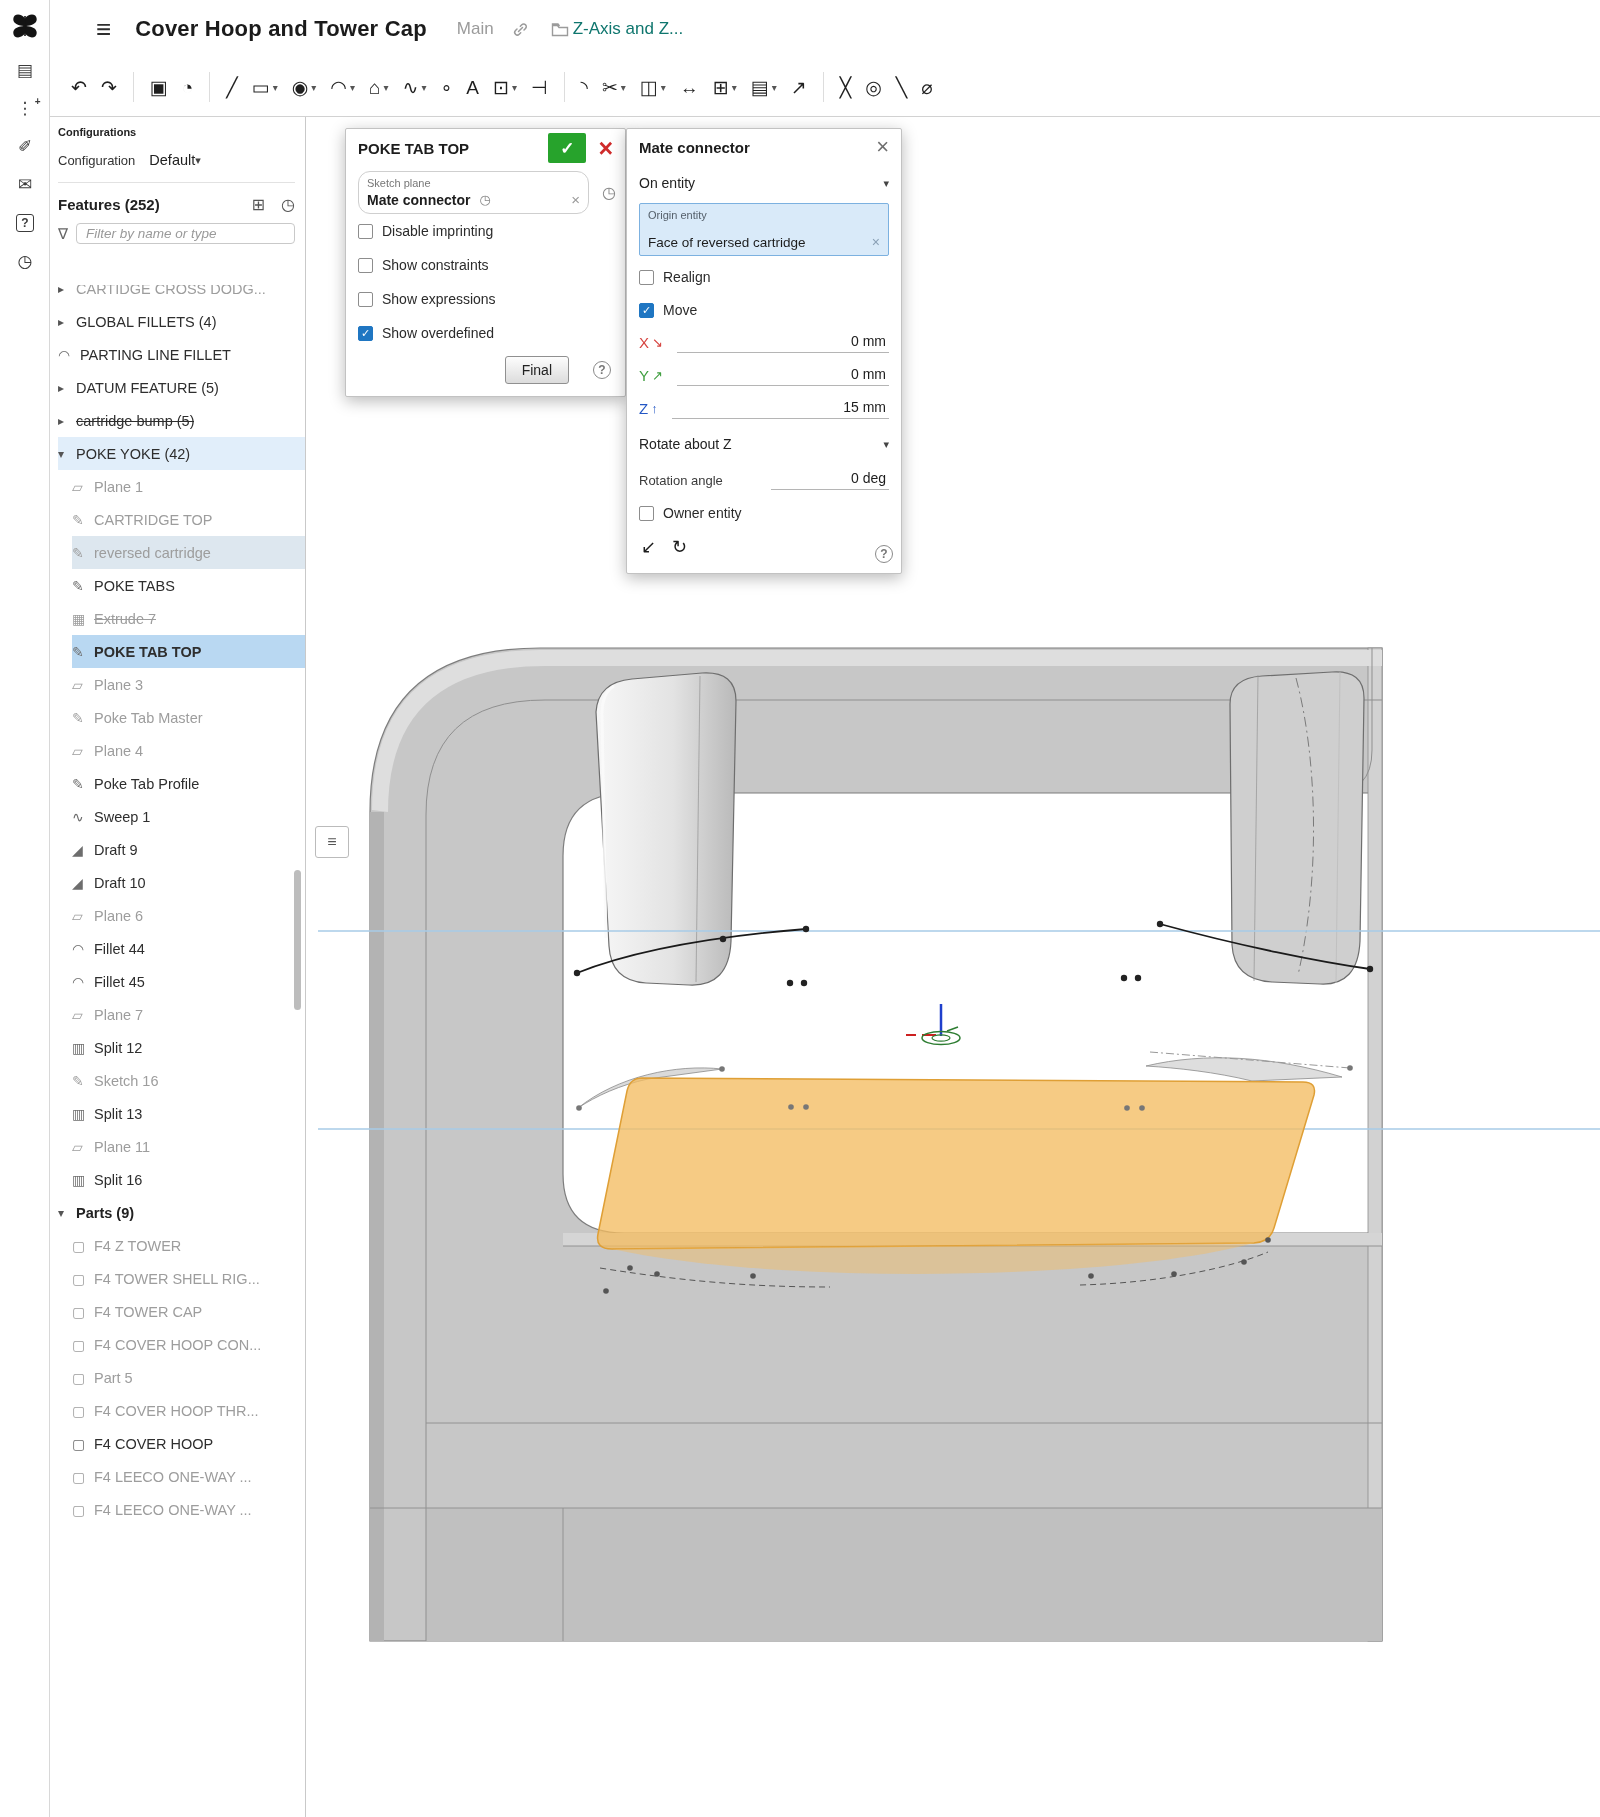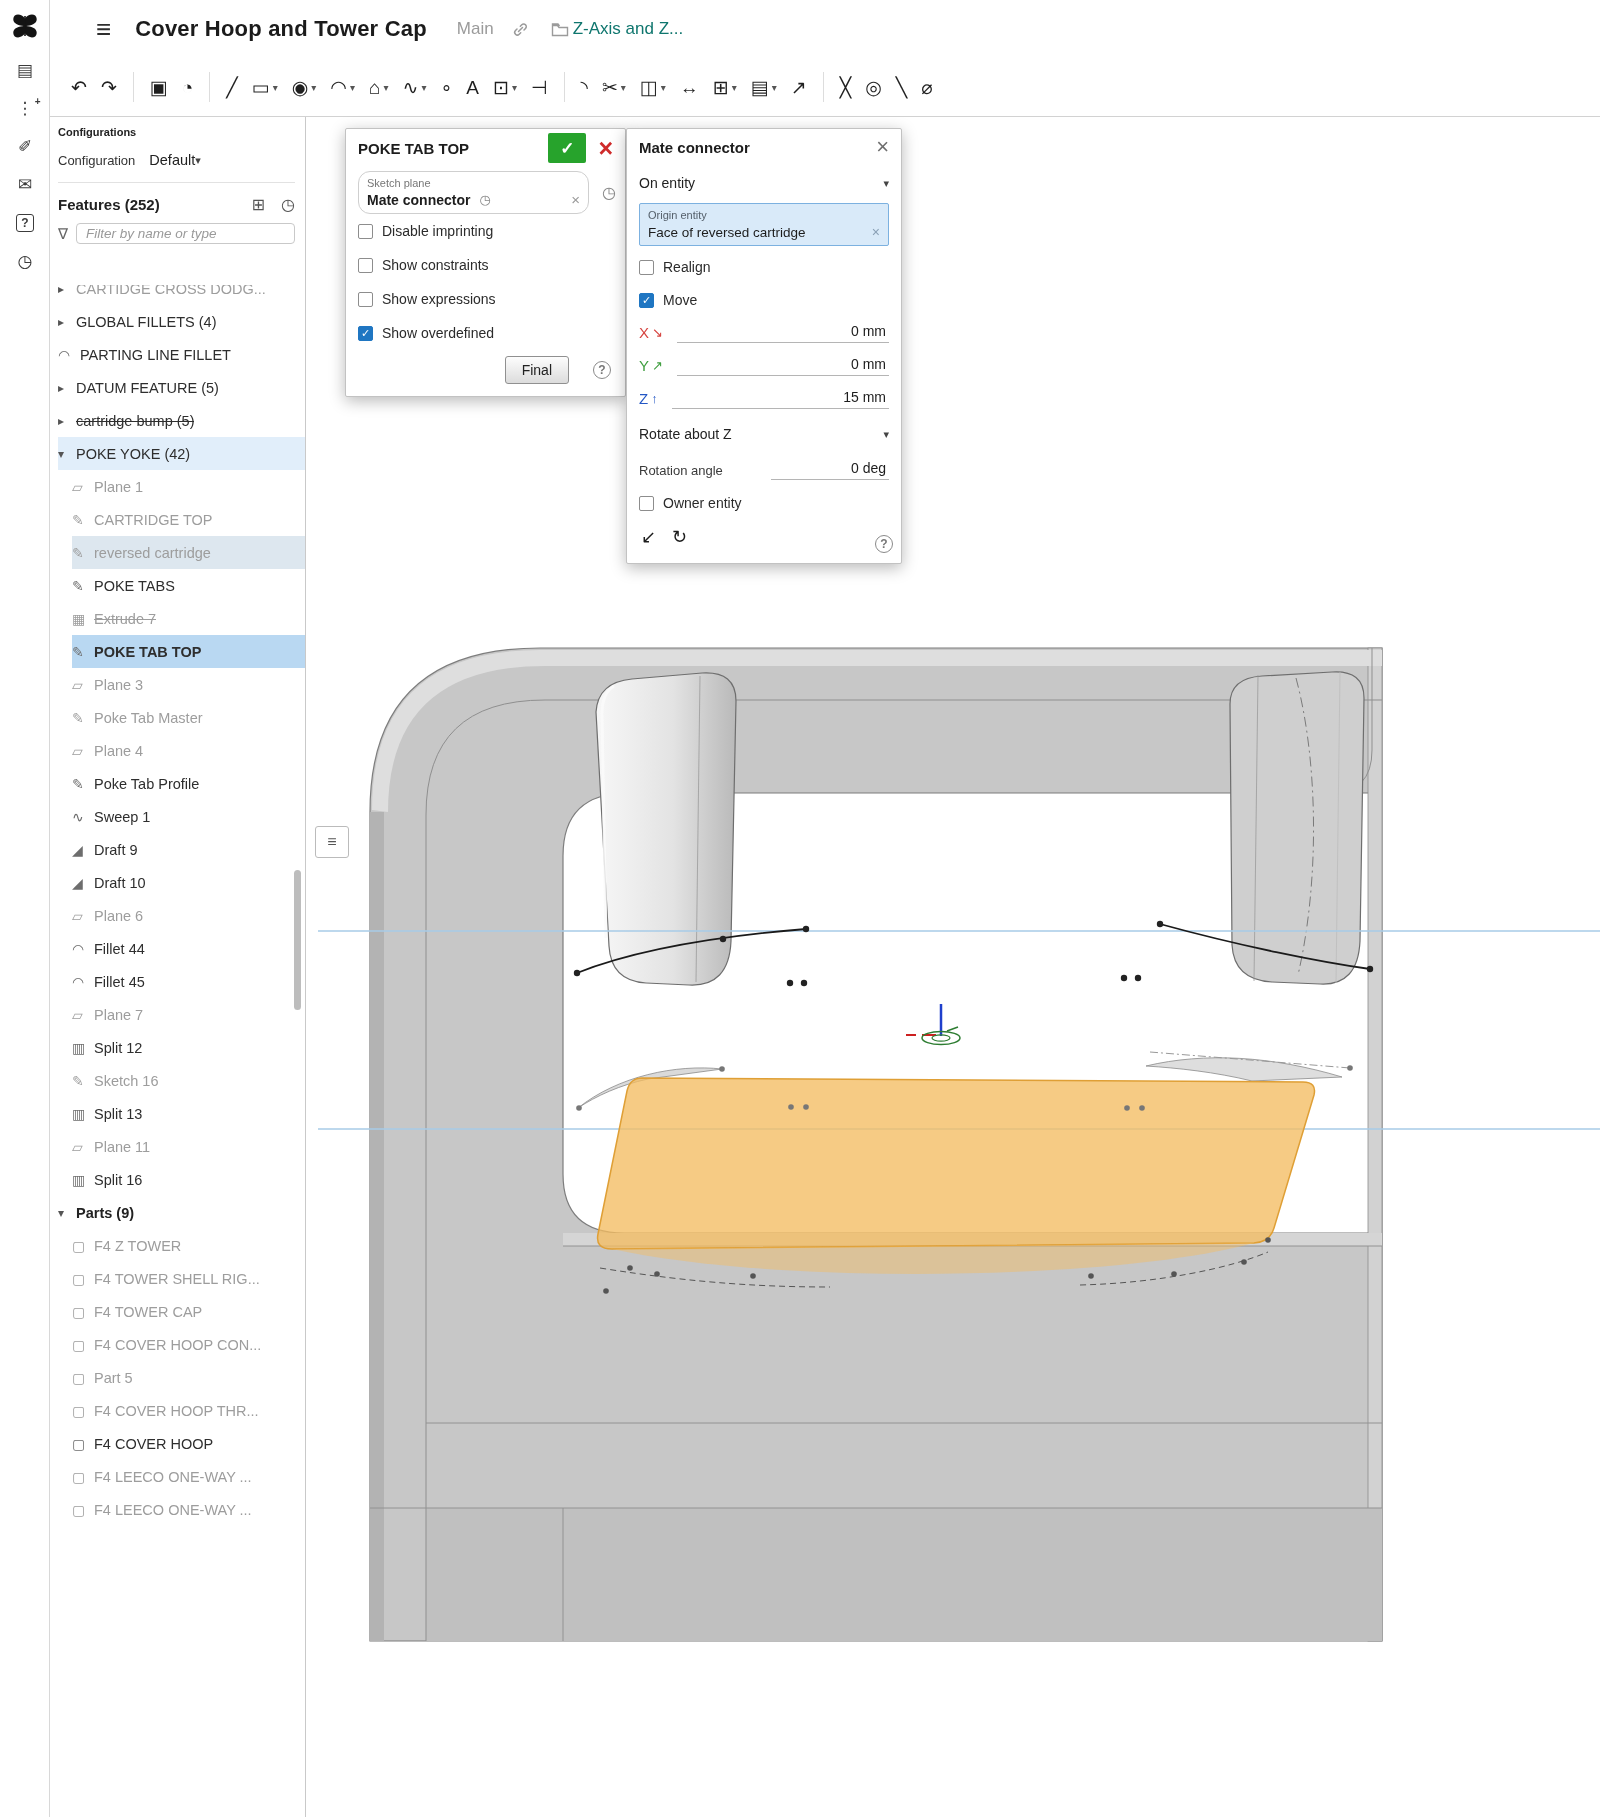--- a/index.html
+++ b/index.html
@@ -89,21 +89,21 @@
   .cb.on{background:#1f76c2;border-color:#1f76c2}
   .cblabel{font-size:14px;color:#2b2b2b}
   .dlg-foot{display:flex;justify-content:flex-end;align-items:center;gap:24px;padding:6px 2px 4px 0}
   .final-btn{font-size:14px;color:#222;padding:5px 16px;border:1px solid #909090;border-radius:3px;background:linear-gradient(#fdfdfd,#dcdcdc);cursor:pointer}
   .help-circle{width:18px;height:18px;border:1.5px solid #8a8a8a;border-radius:50%;color:#777;font-size:12px;font-weight:bold;display:flex;align-items:center;justify-content:center;cursor:pointer}
 
   .mrow{display:flex;align-items:center;height:36px;justify-content:space-between;font-size:14px;color:#222;cursor:pointer}
   .mcaret{font-size:11px;color:#444}
   .origin-box{background:#d9eaf9;border:1px solid #7cb1e0;border-radius:2px;padding:5px 8px;margin:2px 0 4px;cursor:pointer}
   .ob-label{font-size:11px;color:#55606b}
-  .ob-valrow{display:flex;align-items:center;margin-top:3px}
+  .ob-valrow{display:flex;align-items:center;margin-top:13px}
   .ob-value{font-size:13.5px;color:#1d1d1d;flex:1}
   .ob-x{color:#8aa0b5;font-size:14px;cursor:pointer}
   .axrow{display:flex;align-items:center;height:33px}
   .axlabel{font-size:15px}
   .axarrow{font-size:13px;margin-left:3px}
   .axinput{flex:1;margin-left:14px;border-bottom:1px solid #b5b5b5;text-align:right;font-size:14px;color:#1d1d1d;padding:0 3px 3px 0;cursor:text}
   .rot-row{display:flex;align-items:center;height:34px;justify-content:space-between}
   .rot-label{font-size:13px;color:#3a3a3a}
   .rot-value{width:118px;border-bottom:1px solid #b5b5b5;text-align:right;font-size:14px;color:#1d1d1d;padding:0 3px 3px 0;cursor:text}
   .mate-foot{display:flex;align-items:center;gap:16px;height:36px;padding-left:2px;position:relative}

